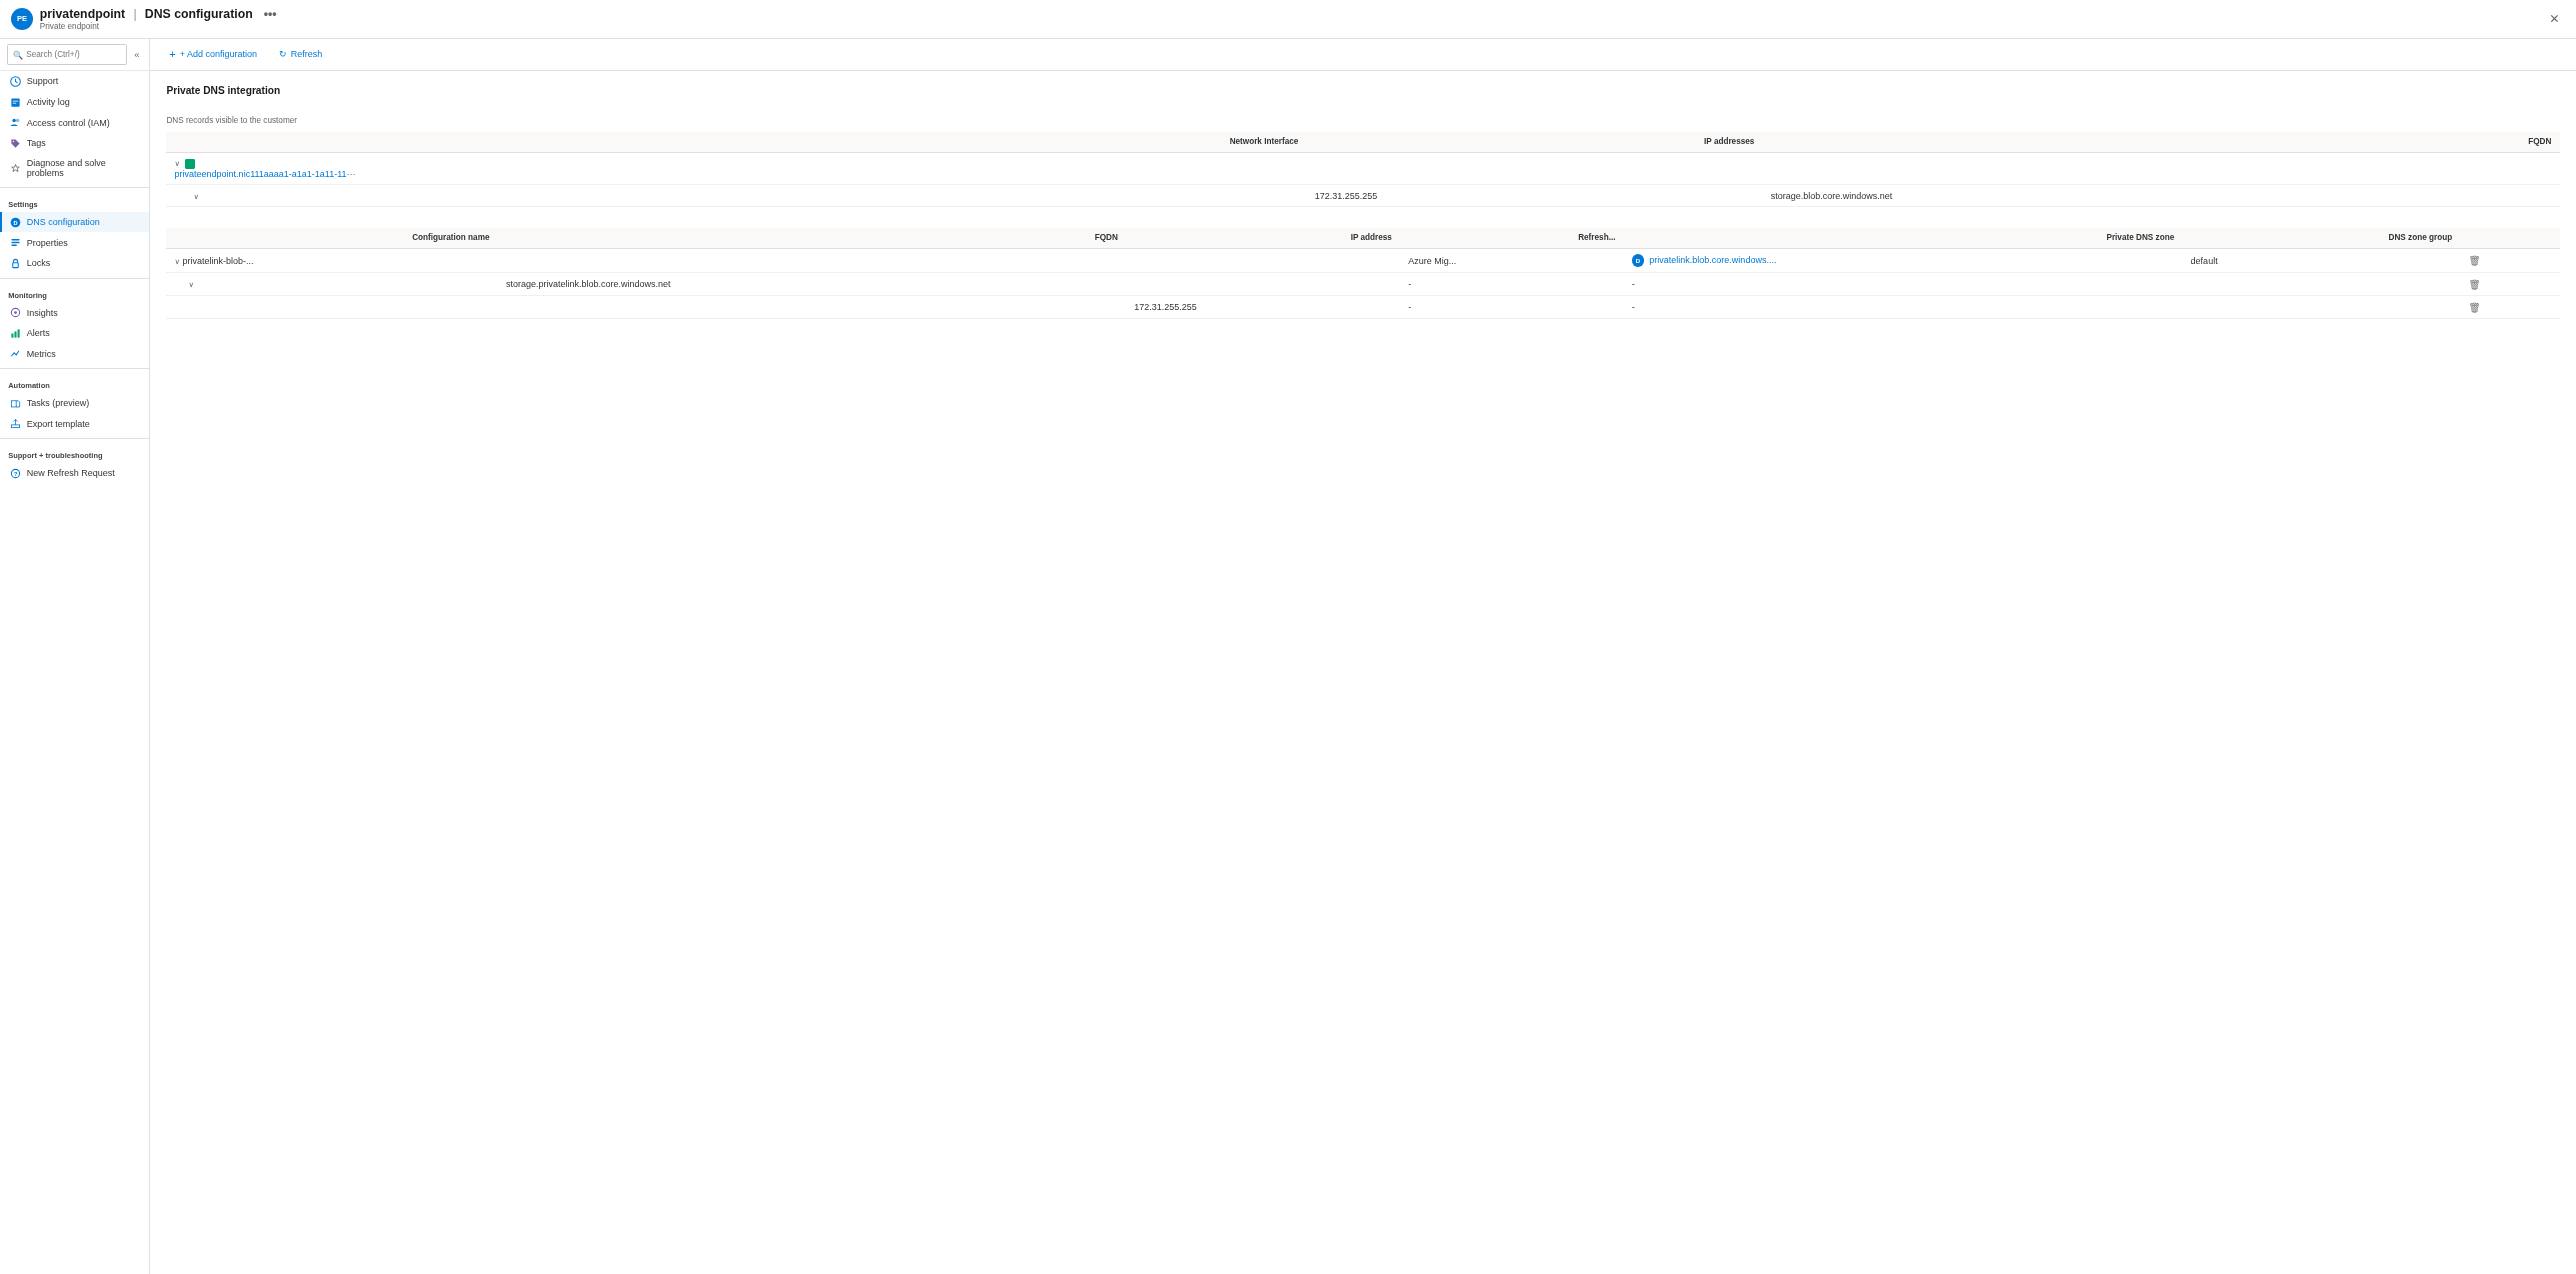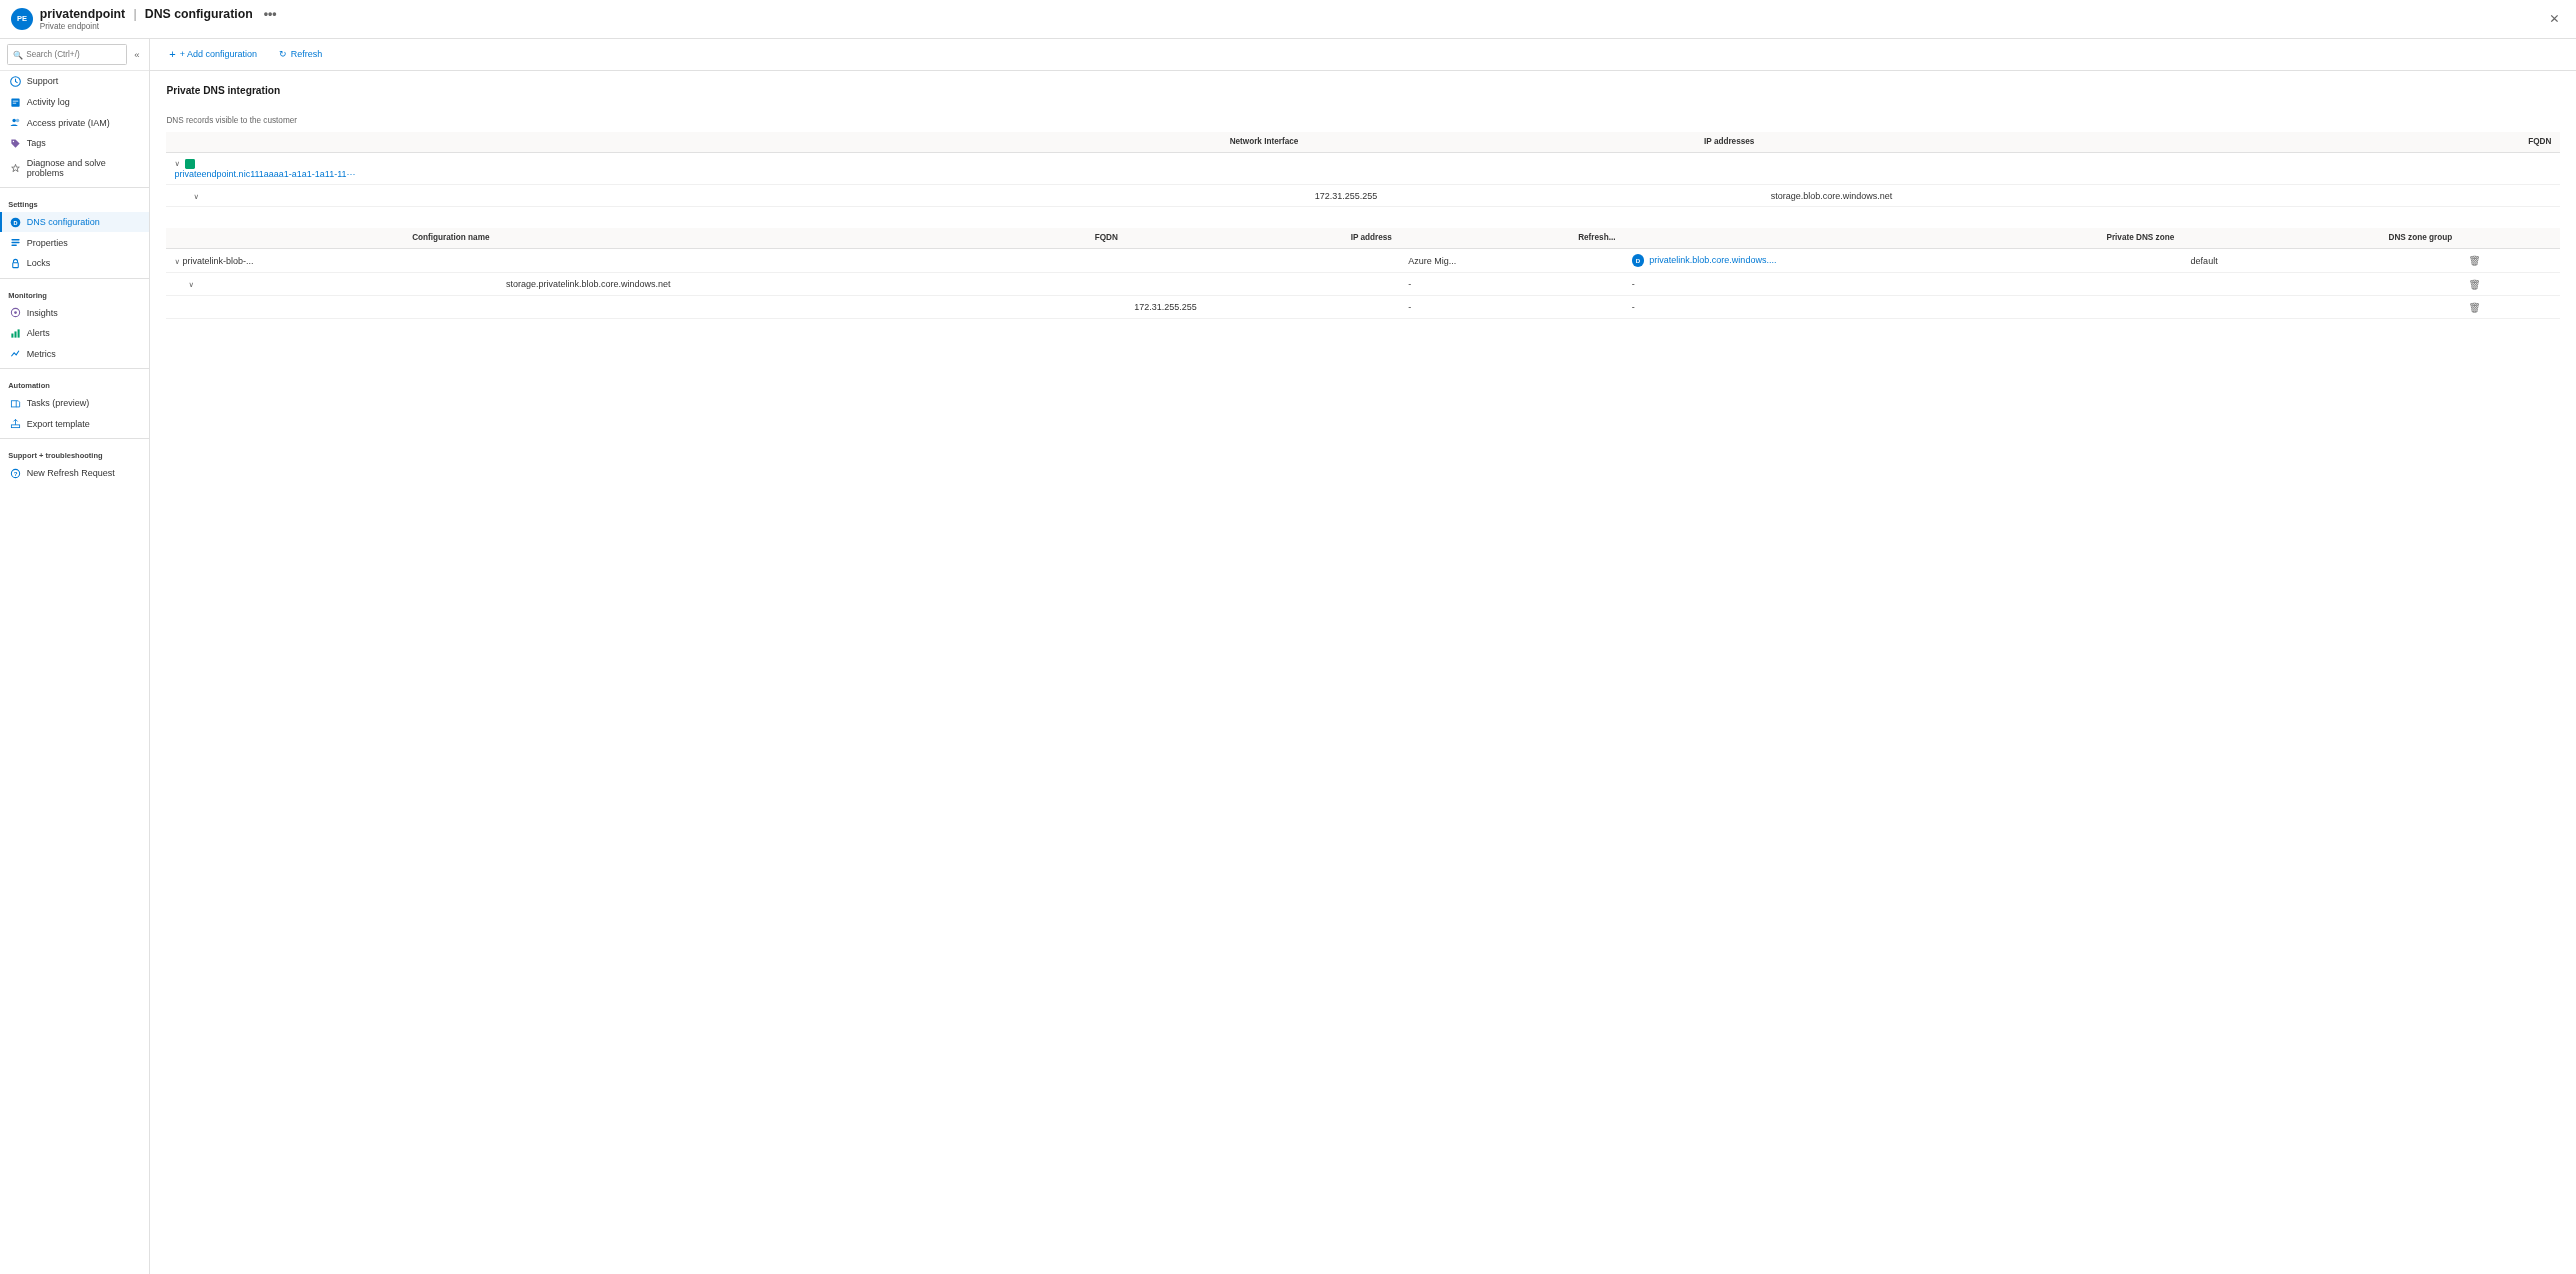--- a/index.html
+++ b/index.html
@@ -132,21 +132,21 @@
     </div>
 
     <div class="sidebar-item">
       <span class="sidebar-item-icon icon-iam">
         <svg width="11" height="11" viewBox="0 0 16 16">
             <circle cx="6" cy="5" r="2.5" fill="#0078d4"></circle>
             <circle cx="11" cy="5" r="2.5" fill="#0078d4" opacity="0.5"></circle>
             <path d="M1 13c0-3 10-3 10 0" fill="#0078d4"></path>
           </svg>
       </span>
-      <span>Access private (IAM)</span>
+      <span>Access control (IAM)</span>
     </div>
 
     <div class="sidebar-item">
       <span class="sidebar-item-icon icon-tags">
         <svg width="11" height="11" viewBox="0 0 16 16">
             <path d="M2 2h6l6 6-6 6-6-6V2z" fill="#7b5ea7"></path>
             <circle cx="5" cy="5" r="1" fill="white"></circle>
           </svg>
       </span>
       <span>Tags</span>

